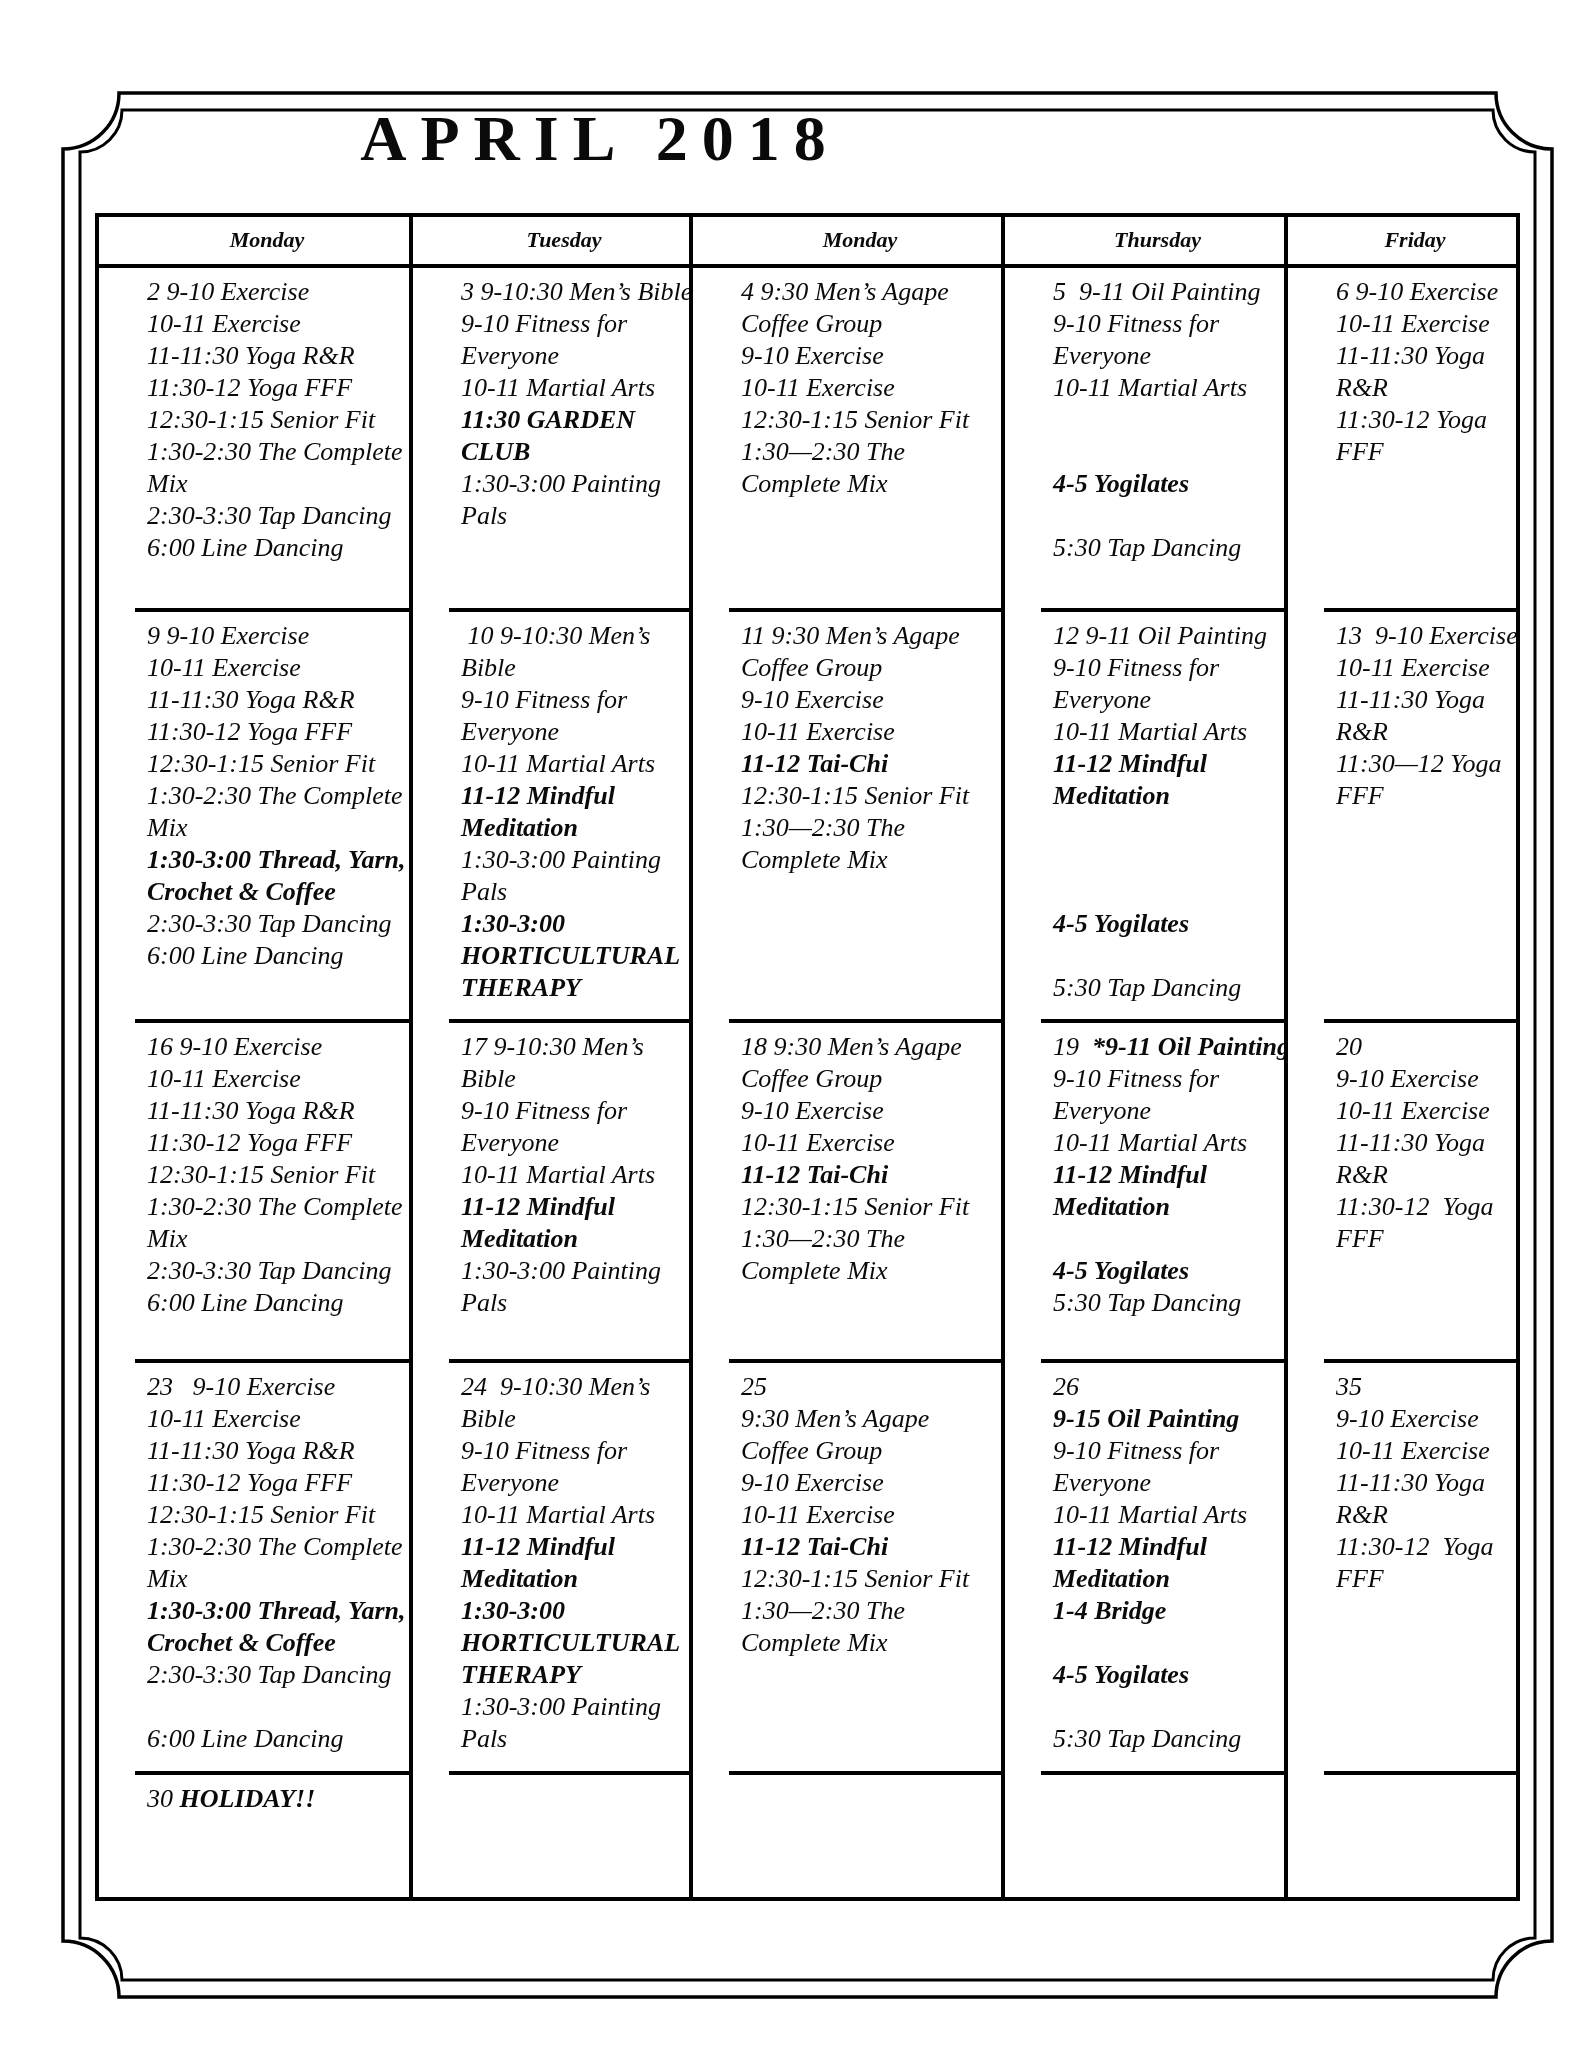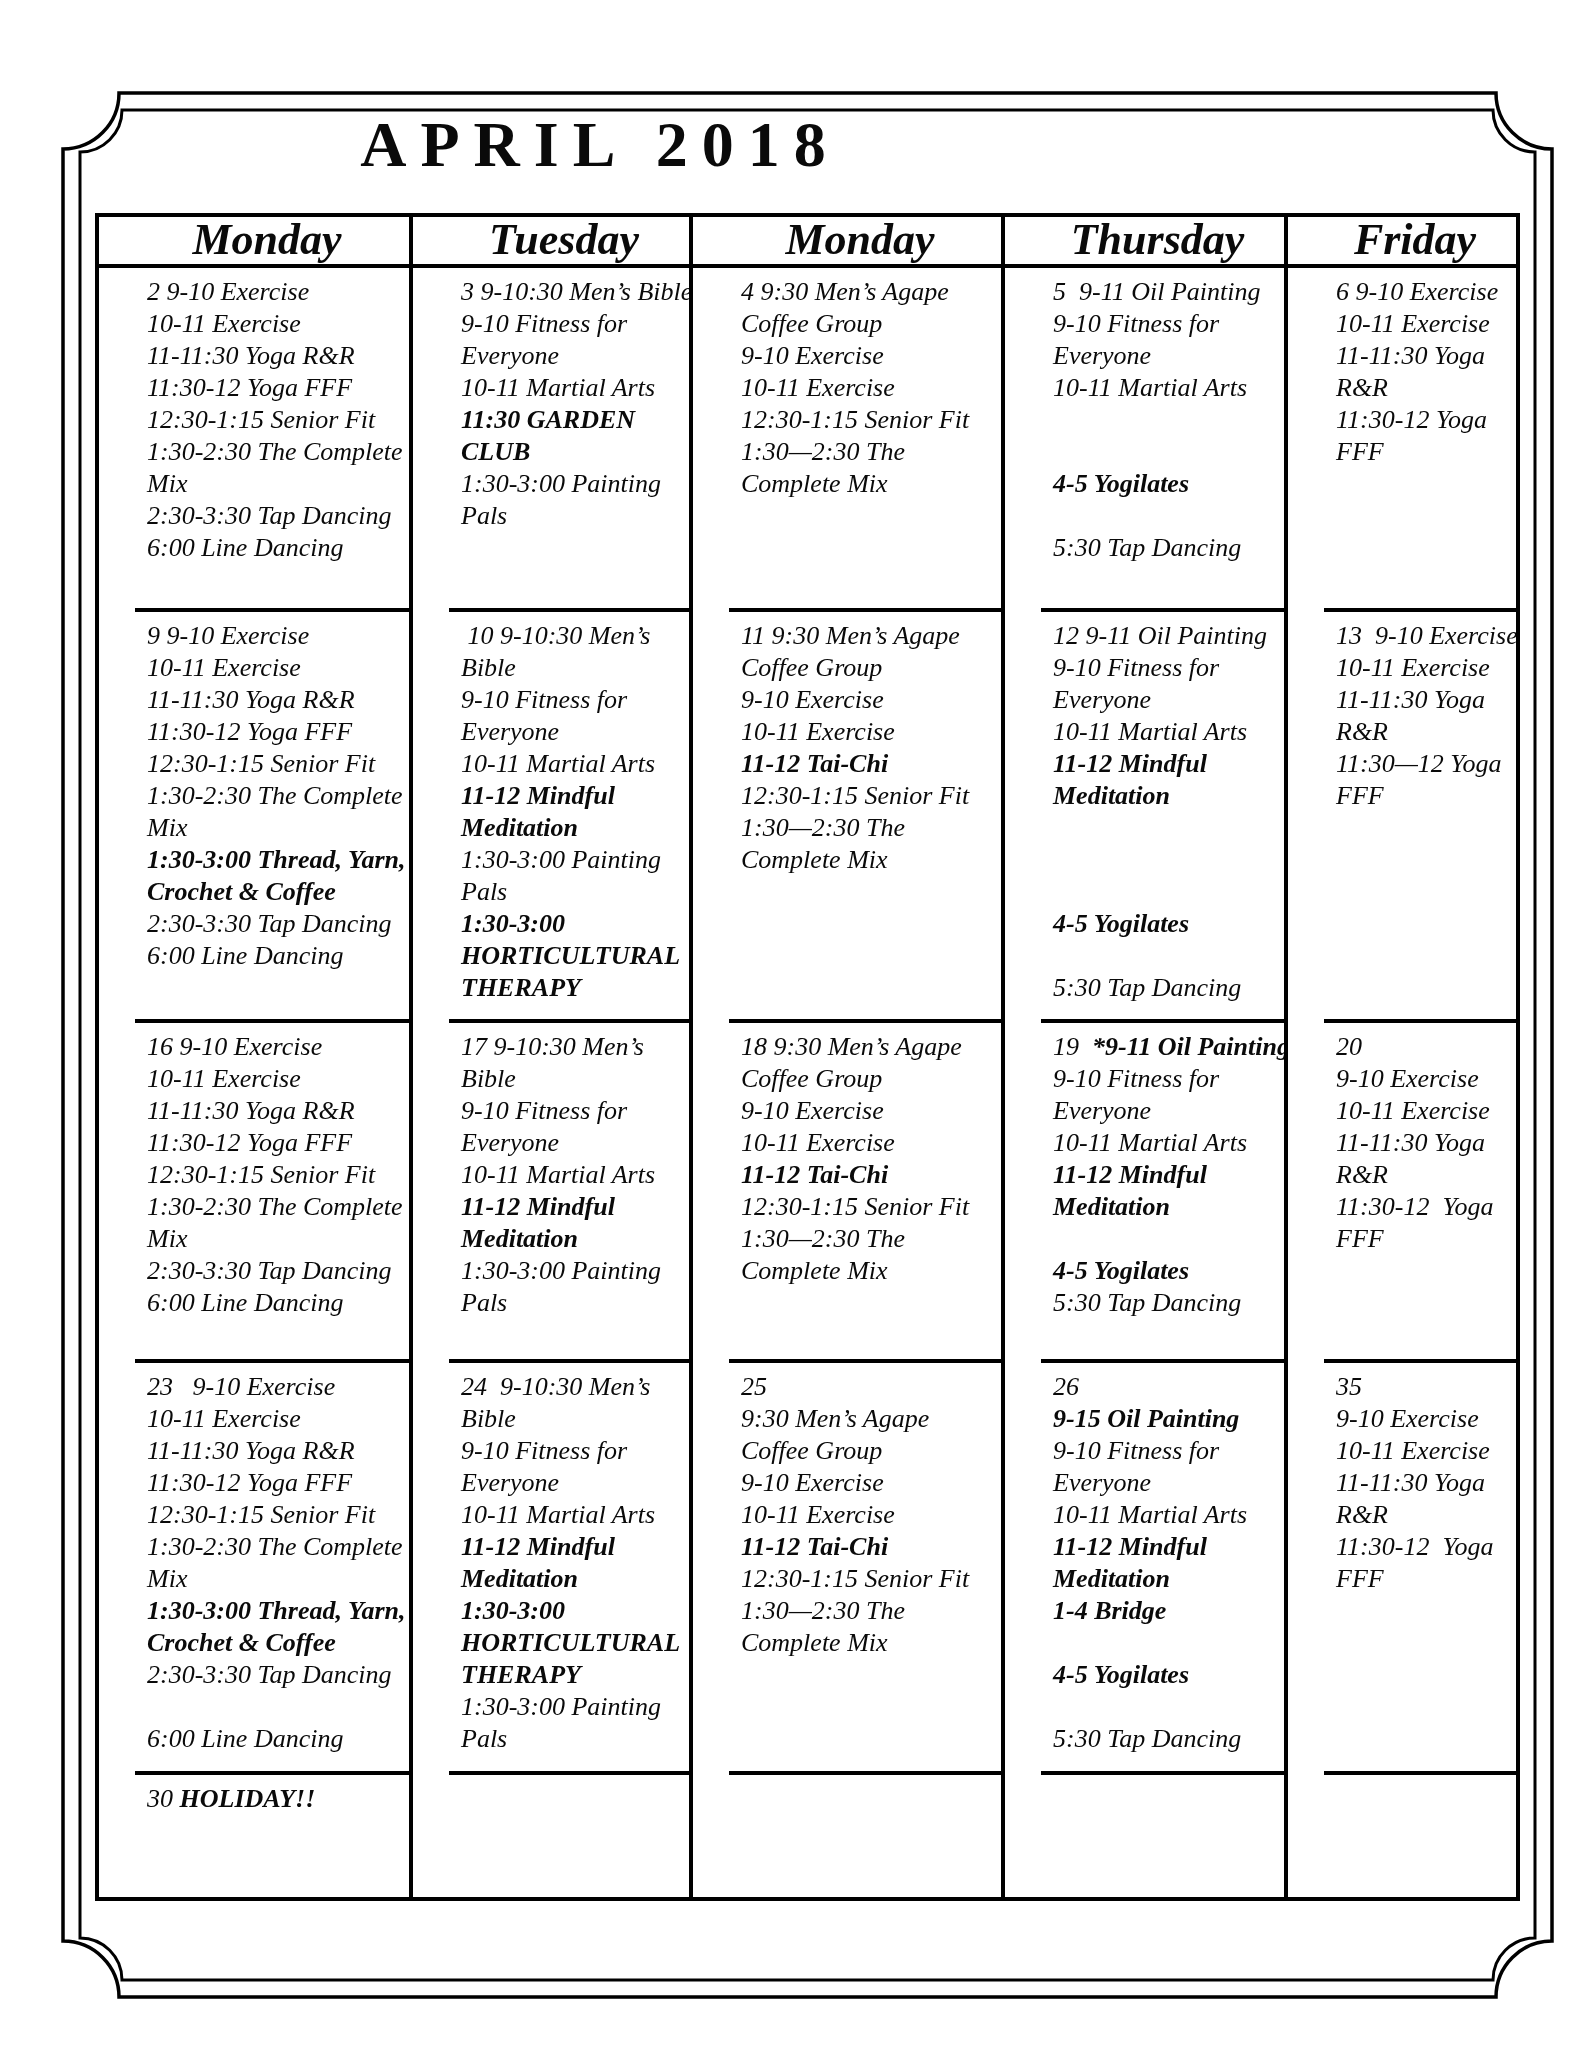--- a/index.html
+++ b/index.html
@@ -2,39 +2,39 @@
 <html><head>
 <meta charset="utf-8">
 <style>
   html,body{margin:0;padding:0;background:#ffffff;}
   #page{
     position:relative;width:1583px;height:2048px;background:#ffffff;
     font-family:"Liberation Serif","DejaVu Serif",serif;color:#0a0a0a;overflow:hidden;
   }
   #frame{position:absolute;left:0;top:0;width:1583px;height:2048px;}
   #title{
-    position:absolute;left:600px;top:108px;transform:translateX(-50%);
+    position:absolute;left:600px;top:102px;transform:translateX(-50%);
     font-weight:bold;font-size:64px;letter-spacing:14px;white-space:nowrap;color:#0a0a0a;
   }
   #grid{
     position:absolute;left:95px;top:213px;width:1425px;height:1688px;
     box-sizing:border-box;border:4px solid #000;
     display:grid;
     grid-template-columns:314px 280px 312px 283px 228px;
     grid-template-rows:51px 344px 411px 340px 412px 122px;
   }
   .cell{
     box-sizing:border-box;border-right:4px solid #000;border-bottom:4px solid #000;
     overflow:hidden;background:#ffffff;
   }
   .cell.last-col{border-right:none;}
   .cell.last-row{border-bottom:none;}
   .head{
     display:flex;align-items:center;justify-content:center;
-    font-style:italic;font-weight:bold;font-size:44px;padding-bottom:2px;padding-left:26px;
+    font-style:italic;font-weight:bold;font-size:22px;padding-bottom:2px;padding-left:26px;
   }
   .body-cell{
     padding:8px 4px 0 12px;font-style:italic;font-size:26px;line-height:32px;margin-left:36px;
   }
   .line{white-space:pre;}
   .b{font-weight:bold;}
 </style>
 </head>
 <body>
 

